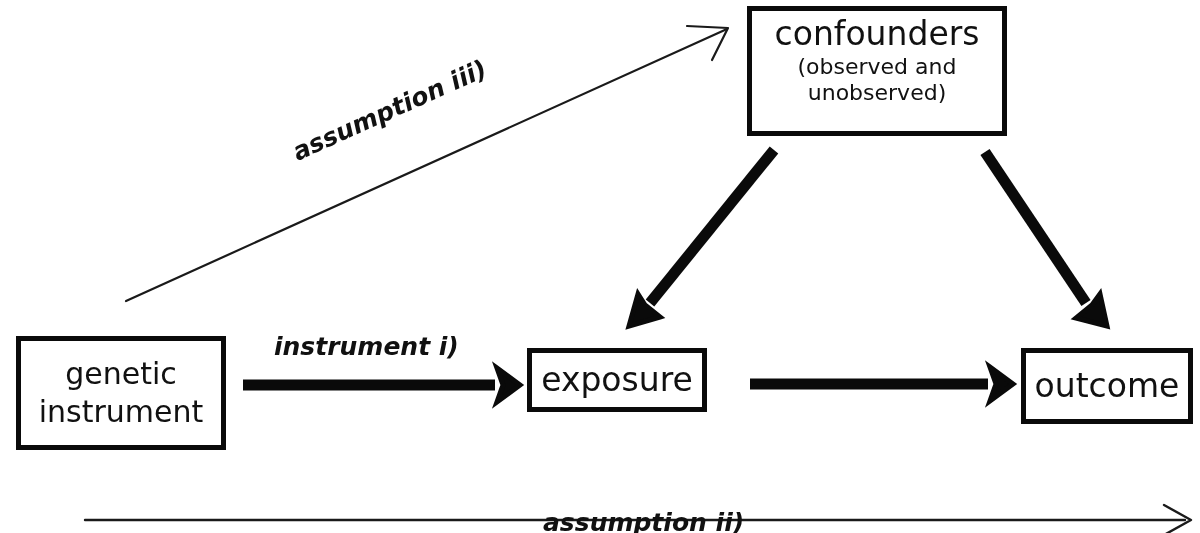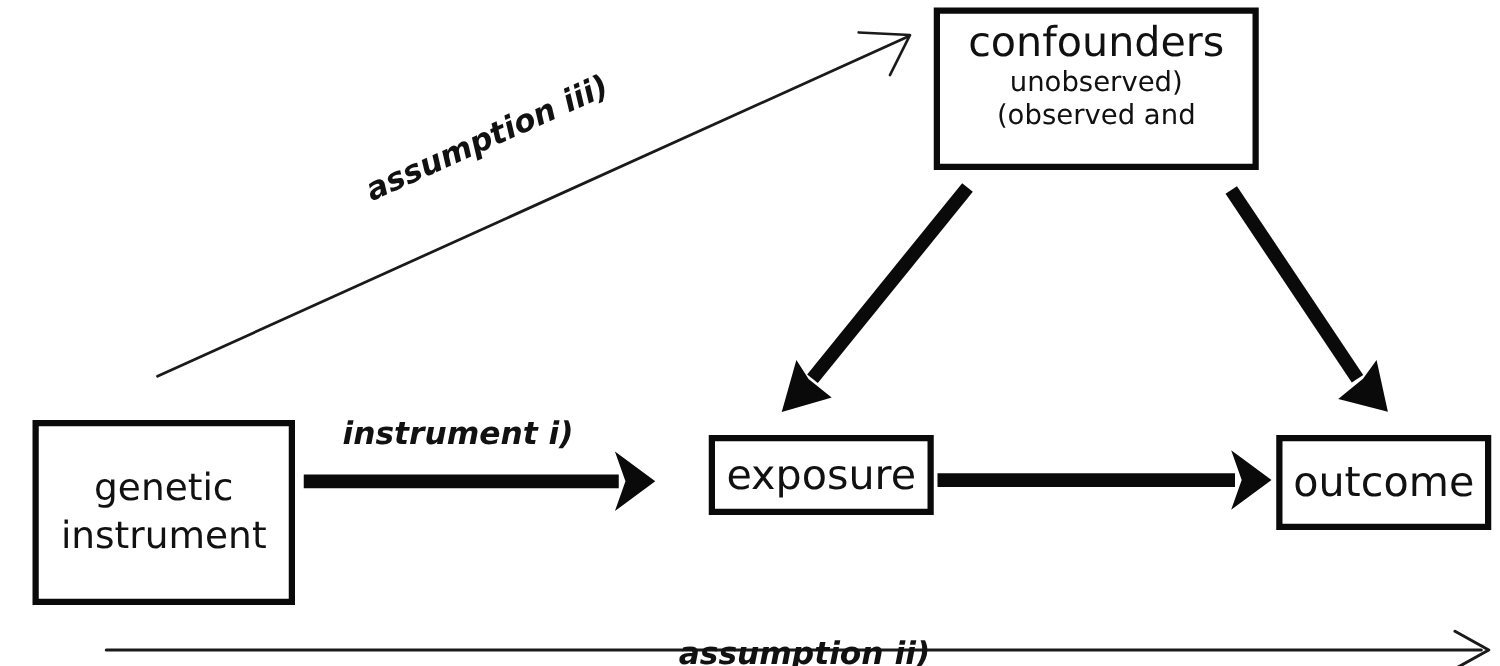--- a/index.html
+++ b/index.html
@@ -41,35 +41,34 @@
     font-size: 33px;
     line-height: 1.12;
     white-space: nowrap;
   }
   .node-line-sub {
     font-size: 22px;
     line-height: 1.18;
     white-space: nowrap;
   }
   #node-genetic-instrument {
-    left: 26px;
+    left: 16px;
     top: 336px;
     width: 210px;
-    height: 148px;
+    height: 114px;
   }
   #node-genetic-instrument .node-line-main {
     font-size: 30px;
     line-height: 1.28;
   }
   #node-exposure {
     left: 527px;
     top: 348px;
     width: 180px;
     height: 64px;
-    margin-left: 40px;
   }
   #node-outcome {
     left: 1021px;
     top: 348px;
     width: 172px;
     height: 76px;
   }
   #node-confounders {
     left: 747px;
     top: 6px;
@@ -155,22 +154,22 @@
   <div class="node-box" id="node-exposure">
     <span class="node-line-main">exposure</span>
   </div>
 
   <div class="node-box" id="node-outcome">
     <span class="node-line-main">outcome</span>
   </div>
 
   <div class="node-box" id="node-confounders">
     <span class="node-line-main">confounders</span>
+    <span class="node-line-sub">(observed and</span>
     <span class="node-line-sub">unobserved)</span>
-    <span class="node-line-sub">(observed and</span>
   </div>
 
   <div class="edge-label" id="label-assumption-i">instrument i)</div>
 
   <div class="edge-label" id="label-assumption-ii">assumption ii)</div>
 
   <div class="edge-label" id="label-assumption-iii">assumption iii)</div>
 
 </div>
 

